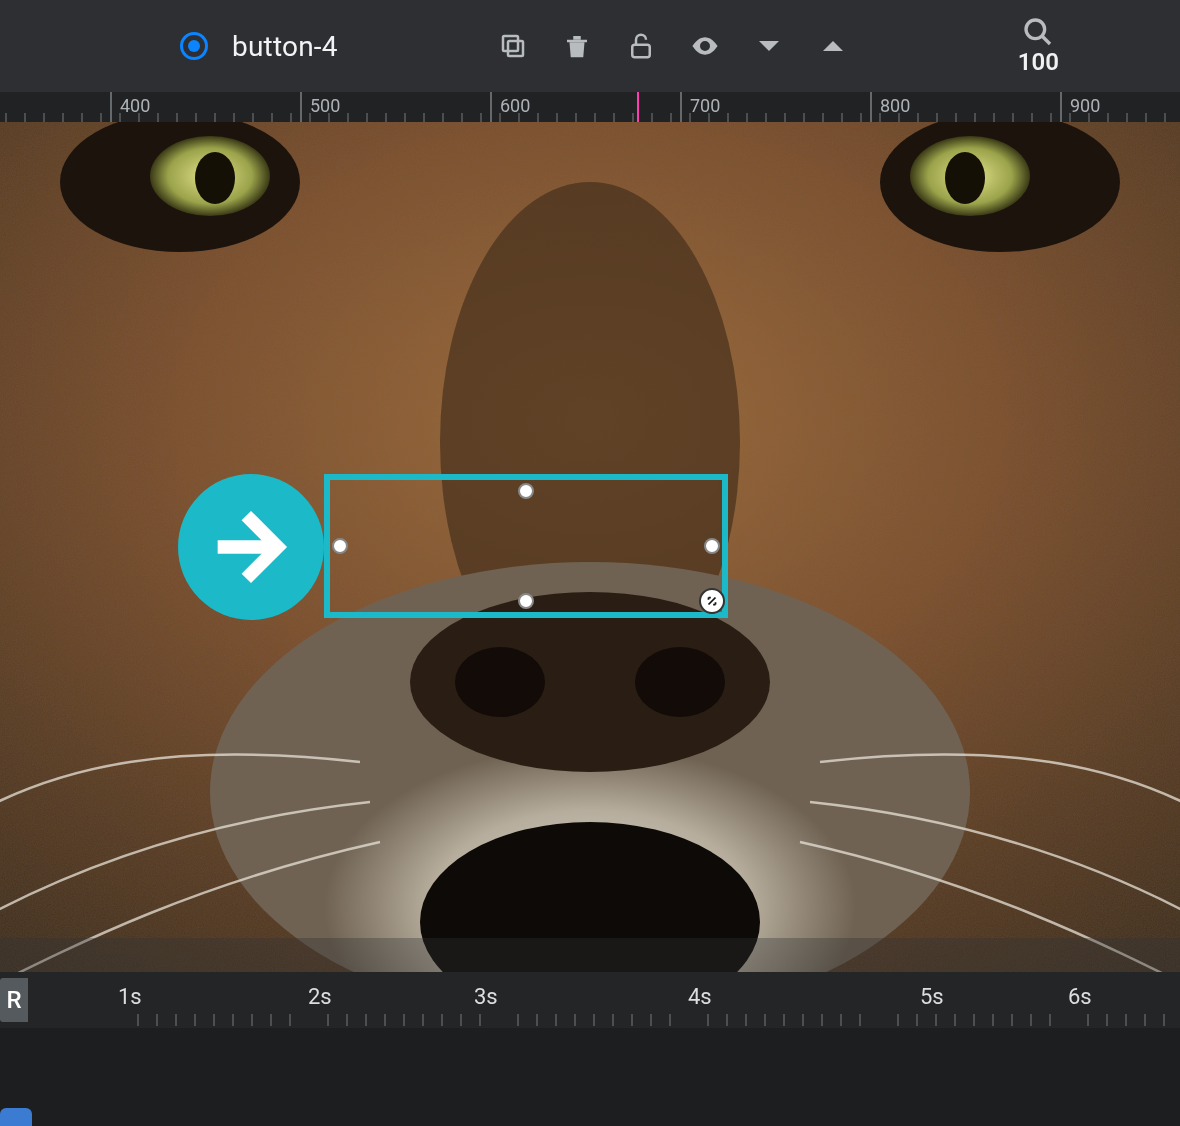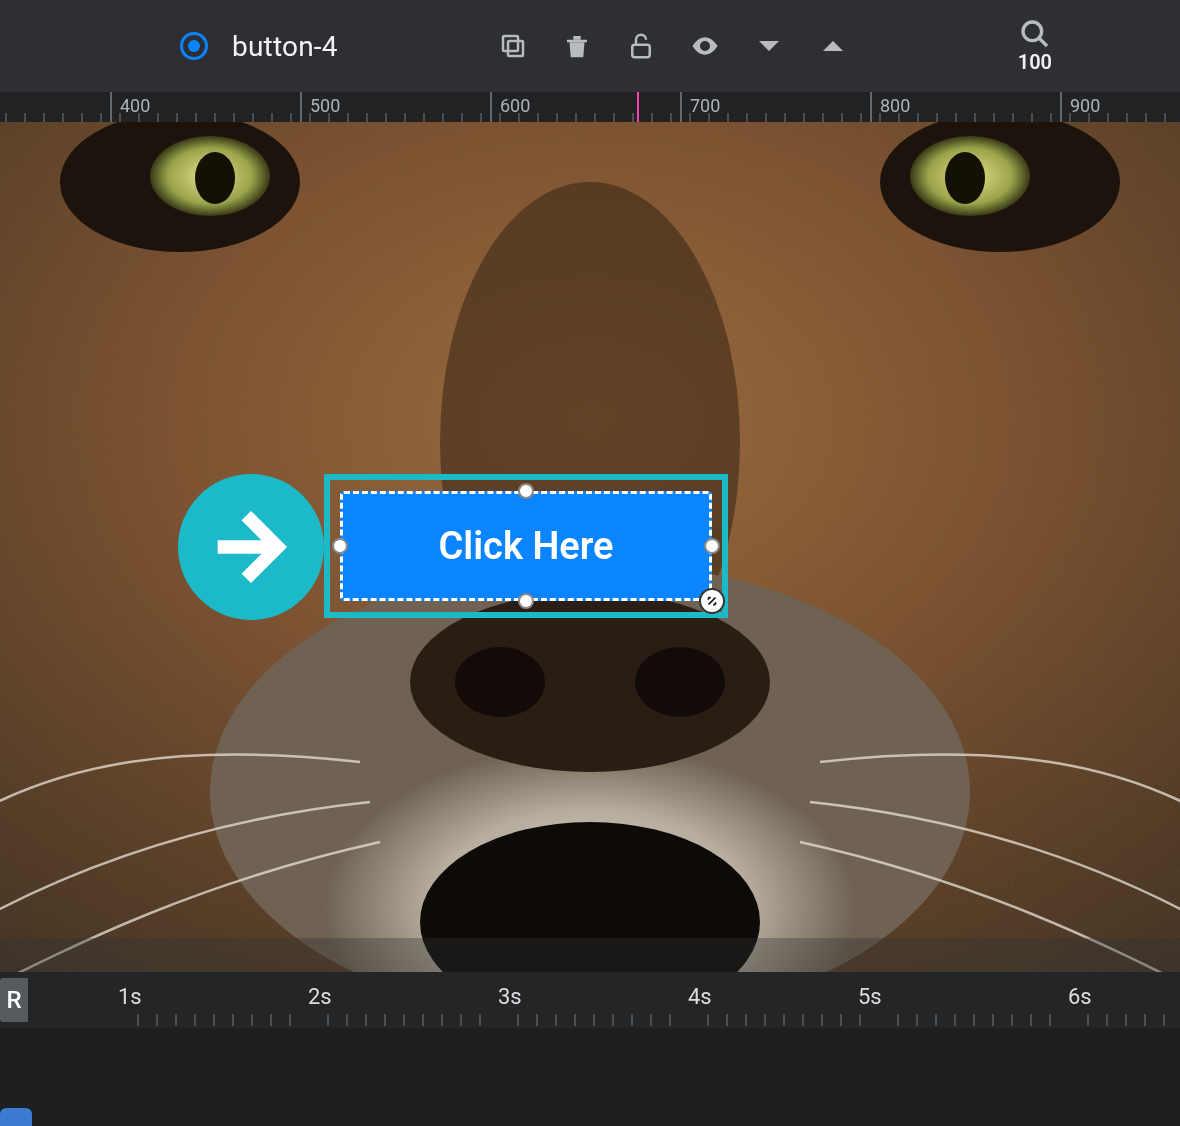--- a/index.html
+++ b/index.html
@@ -25,21 +25,21 @@
     border:3px solid var(--accent);
     display:flex; align-items:center; justify-content:center;
   }
   .elem-radio > span{ width:12px; height:12px; border-radius:50%; background:var(--accent); }
   .elem-name{ margin-left:24px; color:#f2f3f4; font-size:28px; font-weight:400; letter-spacing:.2px; }
   .tool-icons{ display:flex; gap:34px; align-items:center; margin-left:auto; margin-right:0; }
   .icn{ width:30px; height:30px; display:flex; align-items:center; justify-content:center; color:#b9bcbf; }
   .icn svg{ width:100%; height:100%; display:block; }
   .zoom-group{ display:flex; flex-direction:column; align-items:center; justify-content:center; margin-left:170px; margin-right:6px; color:#f0f1f2; }
   .zoom-group .icn{ width:32px; height:32px; }
-  .zoom-label{ font-size:20px; font-weight:600; margin-top:0px; }
+  .zoom-label{ font-size:24px; font-weight:600; margin-top:0px; }
 
   
   .ruler-h{
     position:absolute; left:0; top:92px; width:1180px; height:30px;
     background:var(--ruler-bg); color:var(--ruler-fg);
     font-size:18px;
     overflow:hidden;
   }
   .ruler-h .major{
     position:absolute; top:0; width:2px; height:30px; background:#66696c;
@@ -304,23 +304,20 @@
   </div>
 
   <div class="arrow-circle">
     <svg viewBox="0 0 24 24" fill="none" stroke="#ffffff" stroke-width="4" stroke-linecap="square">
       <path d="M4 12h14"></path>
         <path d="M12 4l8 8-8 8"></path>
     </svg>
   </div>
 
   <div class="sel-outer"></div>
-  <div class="sel-inner">
-    <span class="label">Click Here</span>
-  </div>
 
   <span class="handle" style="left:526px; top:369px;"></span>
   <span class="handle" style="left:526px; top:479px;"></span>
   <span class="handle" style="left:340px; top:424px;"></span>
   <span class="handle" style="left:712px; top:424px;"></span>
   <span class="handle resize" style="left:712px; top:479px;">
     <svg viewBox="0 0 24 24" stroke="#111" stroke-width="3" fill="none">
         <path d="M6 18L18 6"></path>
         <path d="M6 6h0M18 18h0"></path>
         <path d="M6 6l4 0M6 6l0 4"></path>
@@ -347,41 +344,41 @@
       <span class="unit-label" style="left: 308px;">2s</span>
       <div class="tick" style="left: 327px;"></div>
       <div class="tick" style="left: 346px;"></div>
       <div class="tick" style="left: 365px;"></div>
       <div class="tick" style="left: 384px;"></div>
       <div class="tick" style="left: 403px;"></div>
       <div class="tick" style="left: 422px;"></div>
       <div class="tick" style="left: 441px;"></div>
       <div class="tick" style="left: 460px;"></div>
       <div class="tick" style="left: 479px;"></div>
-      <span class="unit-label" style="left: 498px;">3s</span>
+      <span class="unit-label" style="left: 474px;">3s</span>
       <div class="tick" style="left: 517px;"></div>
       <div class="tick" style="left: 536px;"></div>
       <div class="tick" style="left: 555px;"></div>
       <div class="tick" style="left: 574px;"></div>
       <div class="tick" style="left: 593px;"></div>
       <div class="tick" style="left: 612px;"></div>
       <div class="tick" style="left: 631px;"></div>
       <div class="tick" style="left: 650px;"></div>
       <div class="tick" style="left: 669px;"></div>
       <span class="unit-label" style="left: 688px;">4s</span>
       <div class="tick" style="left: 707px;"></div>
       <div class="tick" style="left: 726px;"></div>
       <div class="tick" style="left: 745px;"></div>
       <div class="tick" style="left: 764px;"></div>
       <div class="tick" style="left: 783px;"></div>
       <div class="tick" style="left: 802px;"></div>
       <div class="tick" style="left: 821px;"></div>
       <div class="tick" style="left: 840px;"></div>
       <div class="tick" style="left: 859px;"></div>
-      <span class="unit-label" style="left: 858px;">5s</span>
+      <span class="unit-label" style="left: 920px;">5s</span>
       <div class="tick" style="left: 897px;"></div>
       <div class="tick" style="left: 916px;"></div>
       <div class="tick" style="left: 935px;"></div>
       <div class="tick" style="left: 954px;"></div>
       <div class="tick" style="left: 973px;"></div>
       <div class="tick" style="left: 992px;"></div>
       <div class="tick" style="left: 1011px;"></div>
       <div class="tick" style="left: 1030px;"></div>
       <div class="tick" style="left: 1049px;"></div>
       <span class="unit-label" style="left: 1068px;">6s</span>

